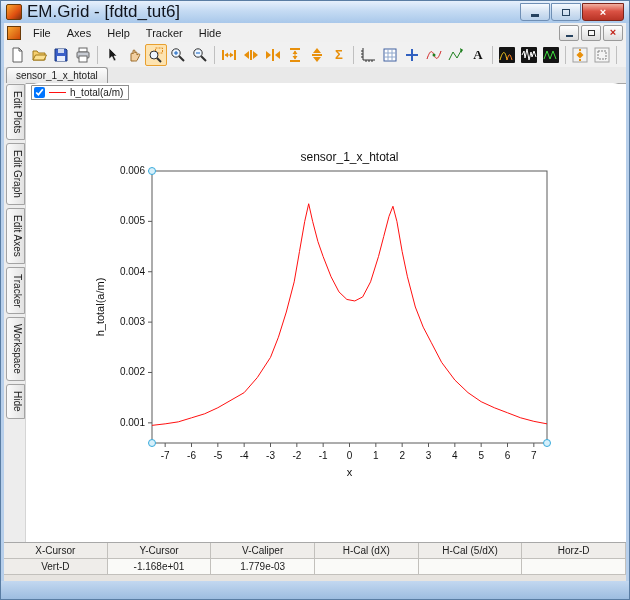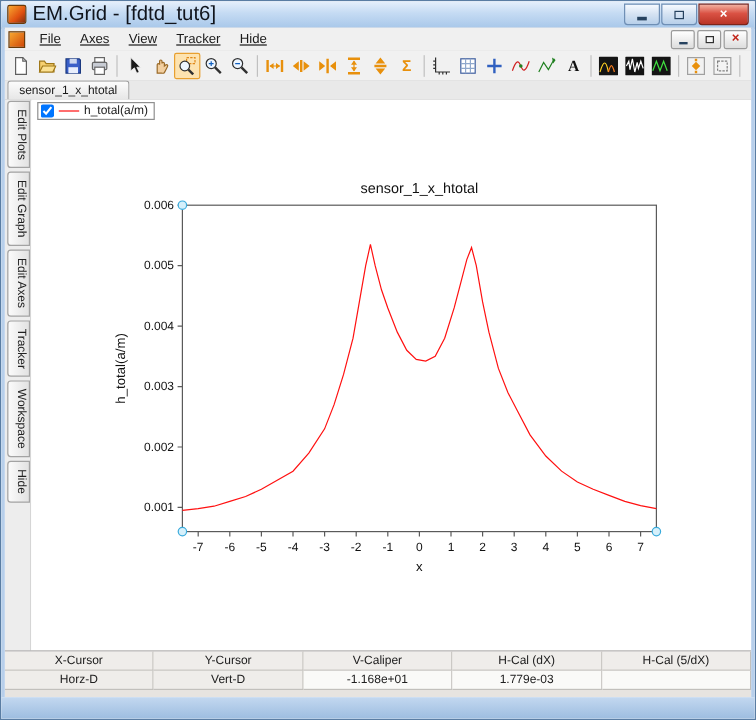--- a/index.html
+++ b/index.html
@@ -13,47 +13,47 @@
   .title-text{font-size:17px;color:#10141c;}
   .wbuttons{margin-left:auto;display:flex;}
   .wbtn{width:28px;height:16px;margin-left:1px;border:1px solid #6f8fb5;border-radius:0 0 3px 3px;background:linear-gradient(#f6faff,#d4e2f2 50%,#b8d0ea);display:flex;align-items:center;justify-content:center;}
   .wbtn.close{width:40px;background:linear-gradient(#f2b0a0,#da5244 45%,#b93426);border-color:#7c241a;}
   .g-min{width:8px;height:3px;background:#26425f;margin-top:7px;}
   .g-max{width:8px;height:7px;border:1px solid #26425f;box-sizing:border-box;}
   .g-close{color:#fff;font-weight:bold;font-size:11px;line-height:1;}
   
   .menubar{position:absolute;top:22px;left:3px;right:3px;height:19px;background:#f0f0f0;border-bottom:1px solid #dcdcdc;display:flex;align-items:center;padding:0 3px;gap:2px;}
   .child-icon{width:12px;height:12px;background:linear-gradient(135deg,#f8a830,#d04808);border:1px solid #6a3a08;margin-right:3px;}
-  .mitem{padding:2px 7px;border-radius:2px;text-decoration:underline;}
+  .mitem{padding:2px 7px;border-radius:2px;}
   .mdi{margin-left:auto;display:flex;gap:2px;}
   .mbtn{width:18px;height:14px;border:1px solid #9a9a9a;background:linear-gradient(#ffffff,#dddddd);display:flex;align-items:center;justify-content:center;border-radius:2px;}
   .g-restore{width:7px;height:6px;border:1px solid #303030;position:relative;background:#f8f8f8;box-sizing:border-box;}
   .g-mdi-close{color:#c22318;font-weight:bold;font-size:11px;line-height:1;}
   
   .toolbar{position:absolute;top:41px;left:3px;right:3px;height:25px;background:#f1f1f1;border-bottom:1px solid #c9c9c9;display:flex;align-items:center;padding:0 2px;overflow:hidden;white-space:nowrap;}
   .tbtn{width:20px;height:20px;display:inline-flex;align-items:center;justify-content:center;border:1px solid transparent;border-radius:2px;flex:0 0 auto;}
   .tbtn.pressed{background:#fde3b0;border-color:#e8a030;}
   .tsep{width:1px;height:18px;background:#c0c0c0;margin:0 3px;flex:0 0 auto;}
   .tglyph{font-size:13px;font-weight:bold;}
   .sigma{color:#e8900c;}
   .atool{font-family:"Liberation Serif",serif;color:#111;}
   
   .tabbar{position:absolute;top:66px;left:3px;right:3px;height:16px;background:#e9e9e9;border-bottom:1px solid #a6a6a6;display:flex;align-items:flex-end;padding-left:2px;}
   .tab{height:15px;display:flex;align-items:center;padding:0 9px;font-size:10px;background:linear-gradient(#fcfcfc,#e6e6e6);border:1px solid #9a9a9a;border-bottom:none;border-radius:3px 3px 0 0;}
   
   .main{position:absolute;top:82px;bottom:56px;left:3px;right:3px;display:flex;}
   .sidetabs{width:21px;background:#ededed;border-right:1px solid #d5d5d5;display:flex;flex-direction:column;align-items:stretch;padding-top:0;}
   .stab{writing-mode:vertical-rl;font-size:10px;color:#202020;background:linear-gradient(90deg,#fbfbfb,#e2e2e2);border:1px solid #a3a3a3;border-radius:3px 0 0 3px;margin:1px 0 2px 2px;padding:6px 1px;text-align:center;}
-  .canvas{flex:1;background:#ffffff;position:relative;overflow:hidden;}
+  .canvas{flex:1;background:#ffffff;position:relative;overflow:hidden;border-radius:13px;}
   .legend{position:absolute;top:2px;left:5px;display:flex;align-items:center;gap:4px;background:#fff;border:1px solid #8f8f8f;padding:1px 5px 1px 2px;font-size:10px;z-index:2;}
   .legend input{width:11px;height:11px;margin:0;}
   .legline{width:17px;height:0;border-top:1px solid #ff1010;}
   .chartsvg{display:block;font-family:"Liberation Sans",sans-serif;}
   
-  .statustable{position:absolute;left:3px;right:3px;bottom:24px;height:32px;display:grid;grid-template-columns:repeat(5,1fr);grid-template-rows:16px 16px;background:#f1efec;border-top:1px solid #a8a8a8;}
+  .statustable{position:absolute;left:3px;right:3px;bottom:24px;height:32px;display:grid;grid-template-columns:repeat(6,1fr);grid-template-rows:16px 16px;background:#f1efec;border-top:1px solid #a8a8a8;}
   .scell{border-right:1px solid #c2c0bc;border-bottom:1px solid #c2c0bc;display:flex;align-items:center;justify-content:center;font-size:10px;color:#202020;overflow:hidden;}
   .scell.head{background:#efedea;}
   .scell.val{background:#fafaf8;}
   .gapstrip{position:absolute;left:3px;right:3px;bottom:18px;height:6px;background:#e7e4e0;}
 </style>
 </head>
 <body>
 
 <div class="window">
 
@@ -70,21 +70,21 @@
       <span class="wbtn close">
           <span class="g-close">×</span>
         </span>
     </span>
   </div>
 
   <div class="menubar">
     <span class="child-icon"></span>
     <span class="mitem">File</span>
     <span class="mitem">Axes</span>
-    <span class="mitem">View</span>
+    <span class="mitem">Help</span>
     <span class="mitem">Tracker</span>
     <span class="mitem">Hide</span>
     <span class="mdi">
       <span class="mbtn">
           <span class="g-min" style="margin-top:6px;height:2px;width:7px;"></span>
         </span>
       <span class="mbtn">
           <span class="g-restore"></span>
         </span>
       <span class="mbtn">

